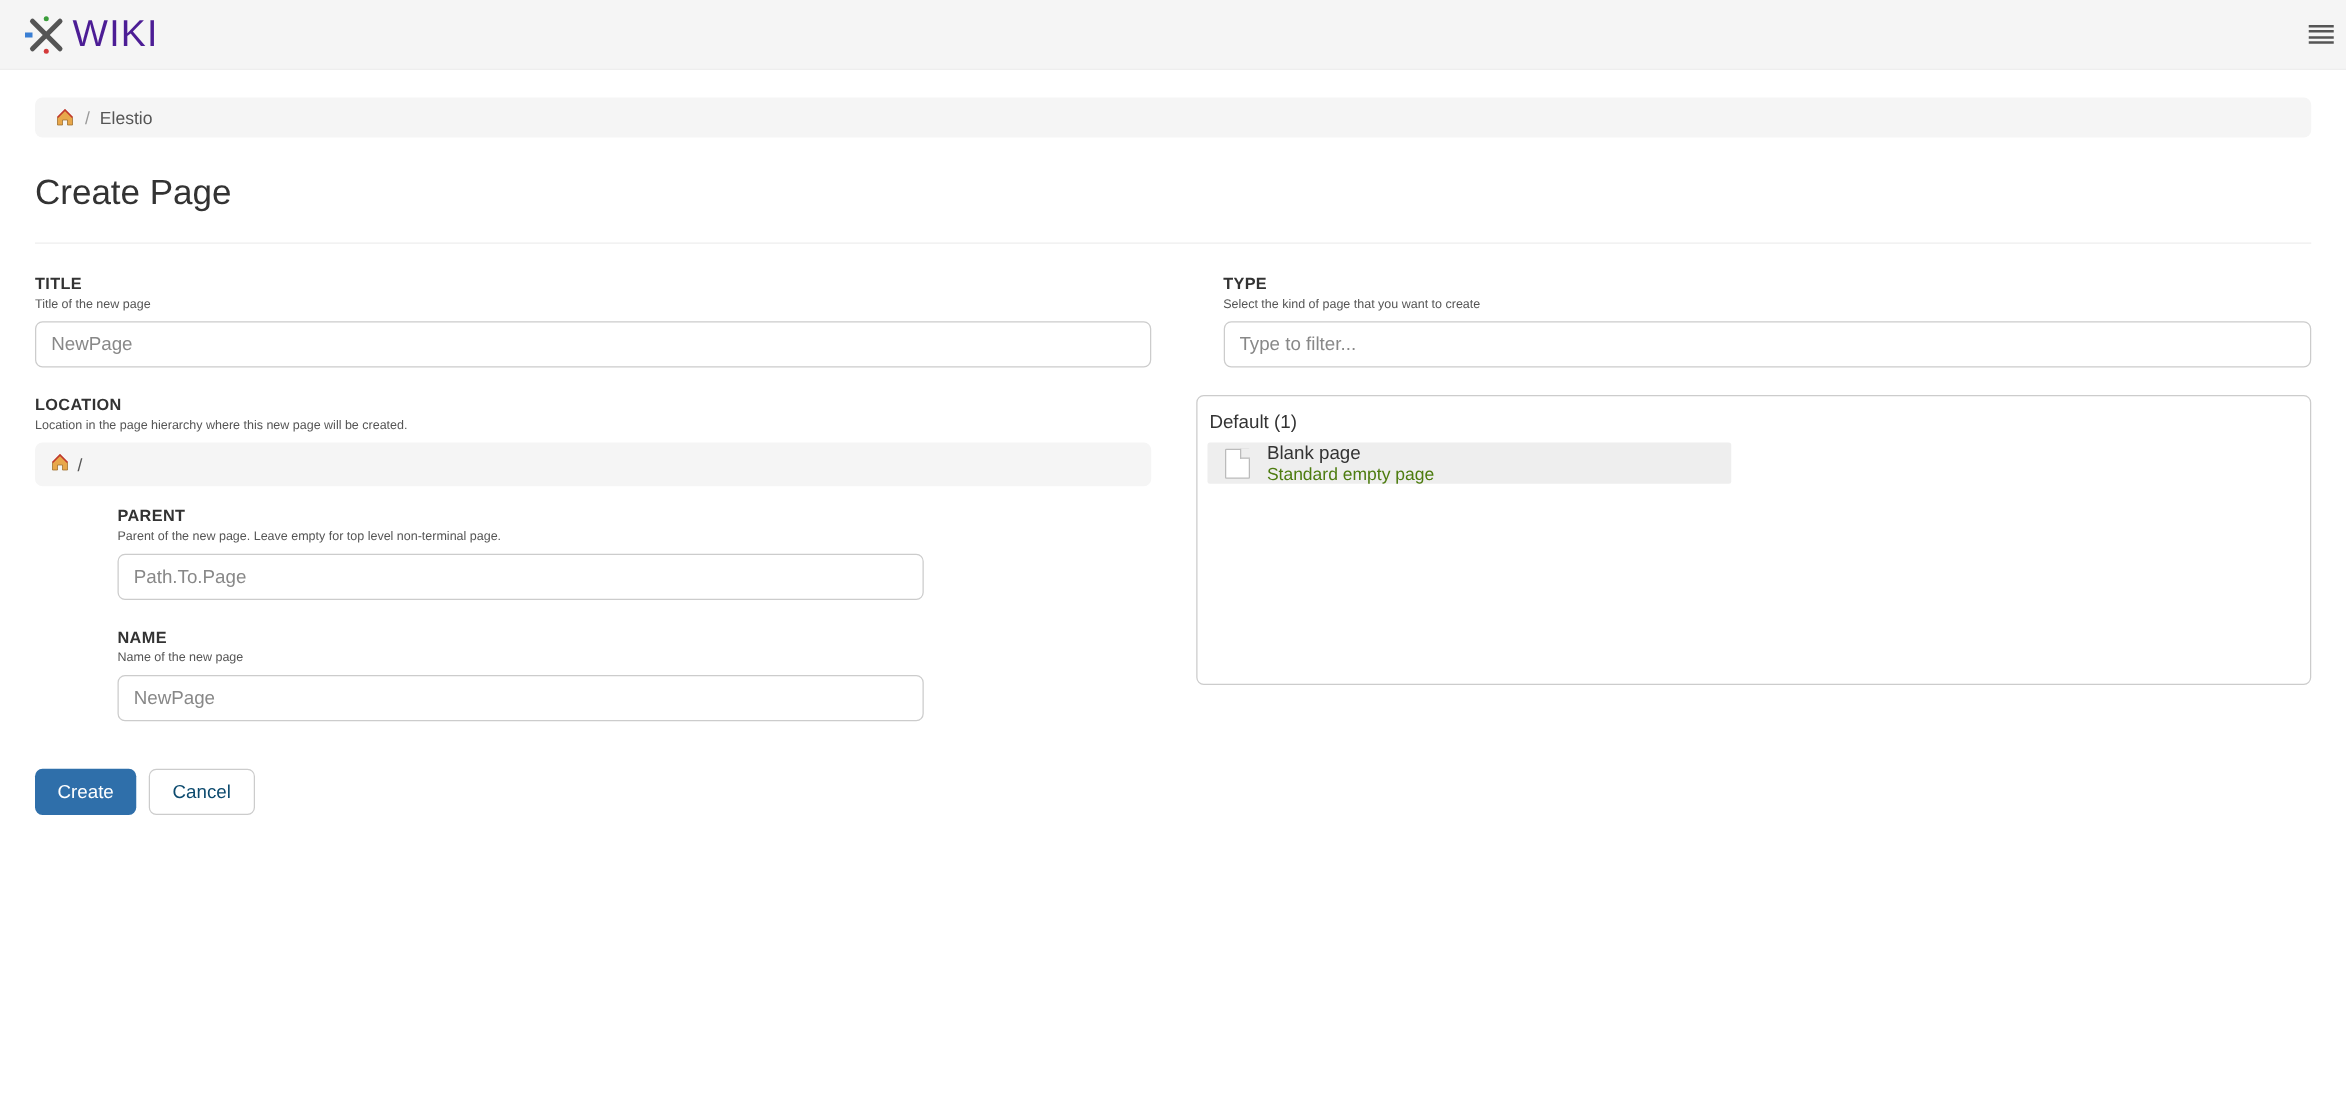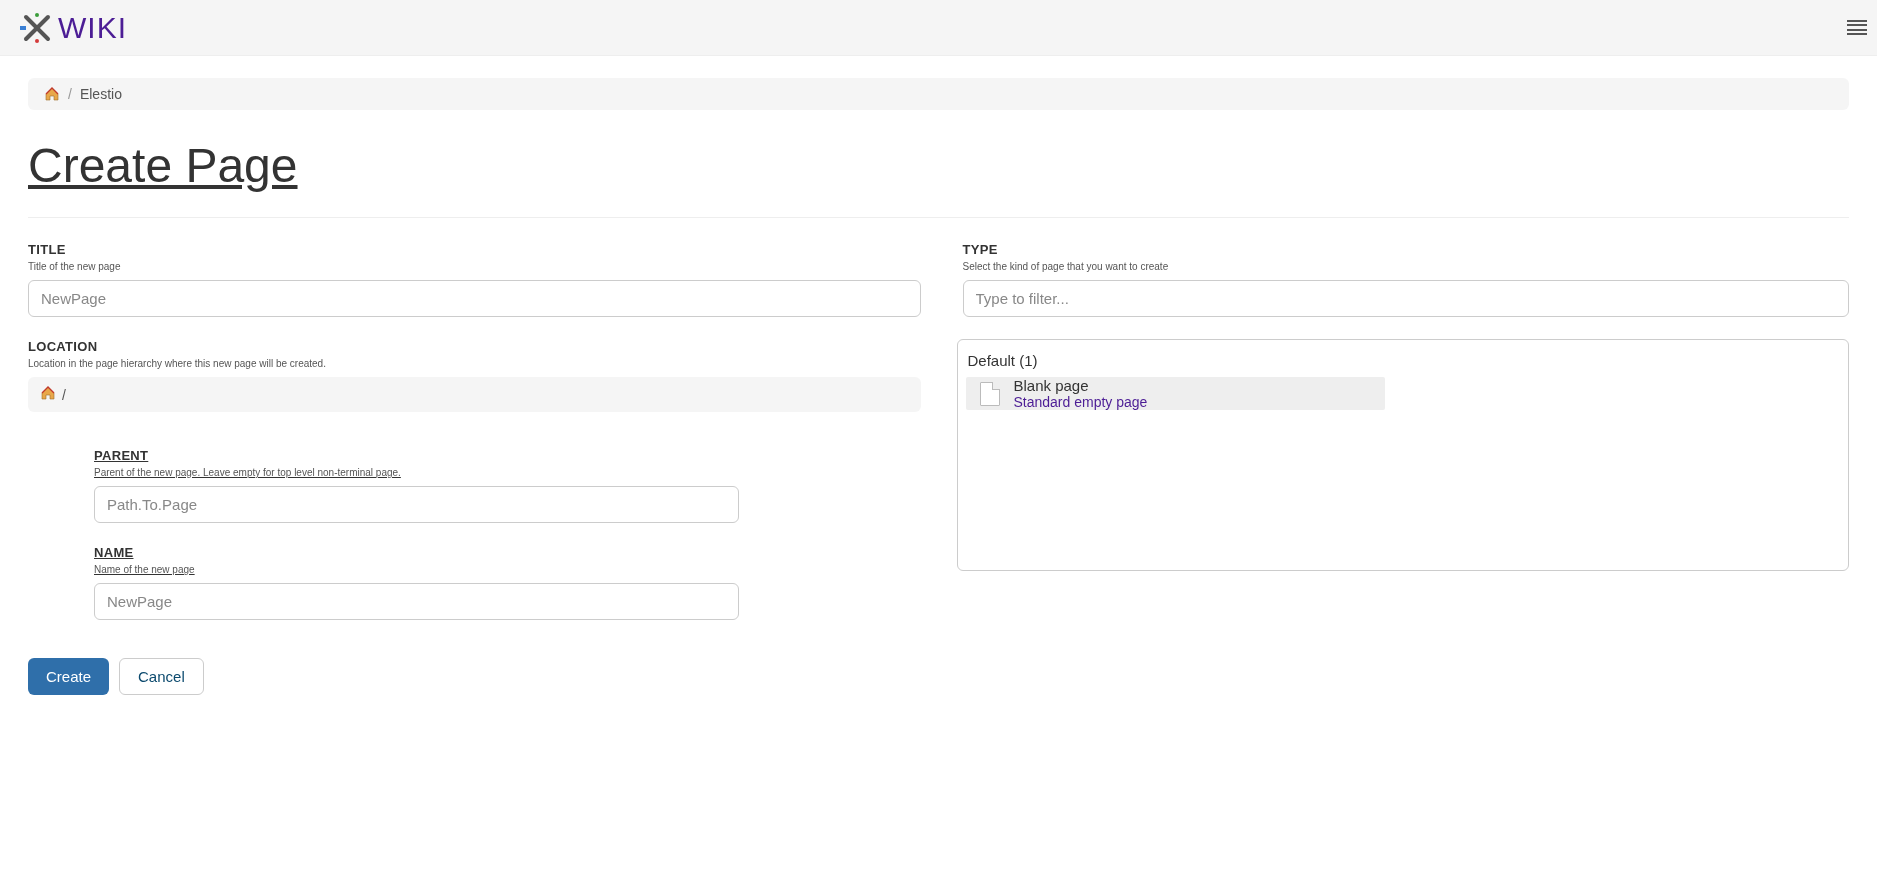--- a/index.html
+++ b/index.html
@@ -66,25 +66,24 @@
     display: inline-flex;
   }
   .breadcrumb-bar .sep {
     color: #999;
   }
   .breadcrumb-bar a {
     color: #555;
     text-decoration: none;
   }
   h1.page-title {
-    font-size: 48px;
+    font-size: 28px;
     font-weight: 400;
     color: #333;
     margin: 28px 0 24px 0;
-    text-decoration: underline;
   }
   hr.divider {
     border: none;
     border-top: 1px solid #eee;
     margin-bottom: 24px;
   }
   .two-col {
     display: flex;
     gap: 36px;
   }
@@ -126,22 +125,21 @@
     border-radius: 6px;
     padding: 8px 12px;
     display: flex;
     align-items: center;
     gap: 6px;
     font-size: 14px;
     color: #555;
   }
   .indent-block {
     margin-left: 66px;
-    margin-top: 36px;
-    text-decoration: underline;
+    margin-top: 16px;
   }
   .indent-input {
     width: 100%;
     max-width: 645px;
     padding: 9px 12px;
     font-size: 15px;
     border: 1px solid #ccc;
     border-radius: 6px;
     outline: none;
   }
@@ -189,21 +187,21 @@
     background: #eeeeee;
     border-left: 1px solid #bbb;
     border-bottom: 1px solid #bbb;
   }
   .type-item .item-title {
     font-size: 15px;
     color: #333;
   }
   .type-item .item-desc {
     font-size: 14px;
-    color: #4c1d95;
+    color: #4d7c0f;
   }
   .button-row {
     display: flex;
     gap: 10px;
     margin-top: 38px;
   }
   .btn-primary {
     background: #2f6faa;
     color: #fff;
     border: none;
@@ -304,21 +302,21 @@
 
       <div class="button-row">
         <button class="btn-primary">Create</button>
         <button class="btn-secondary">Cancel</button>
       </div>
 
     </div>
 
     <div class="col-right">
 
-      <div class="field-block" style="margin-left:6px;">
+      <div class="field-block" style="margin-left:22px;">
         <div class="field-label">TYPE</div>
         <div class="field-desc">Select the kind of page that you want to create</div>
         <input type="text" class="text-input" placeholder="Type to filter..." style="">
       </div>
 
       <div class="type-list">
         <div class="type-group-label">Default (1)</div>
         <div class="type-item">
           <span class="doc-icon"></span>
           <div>

